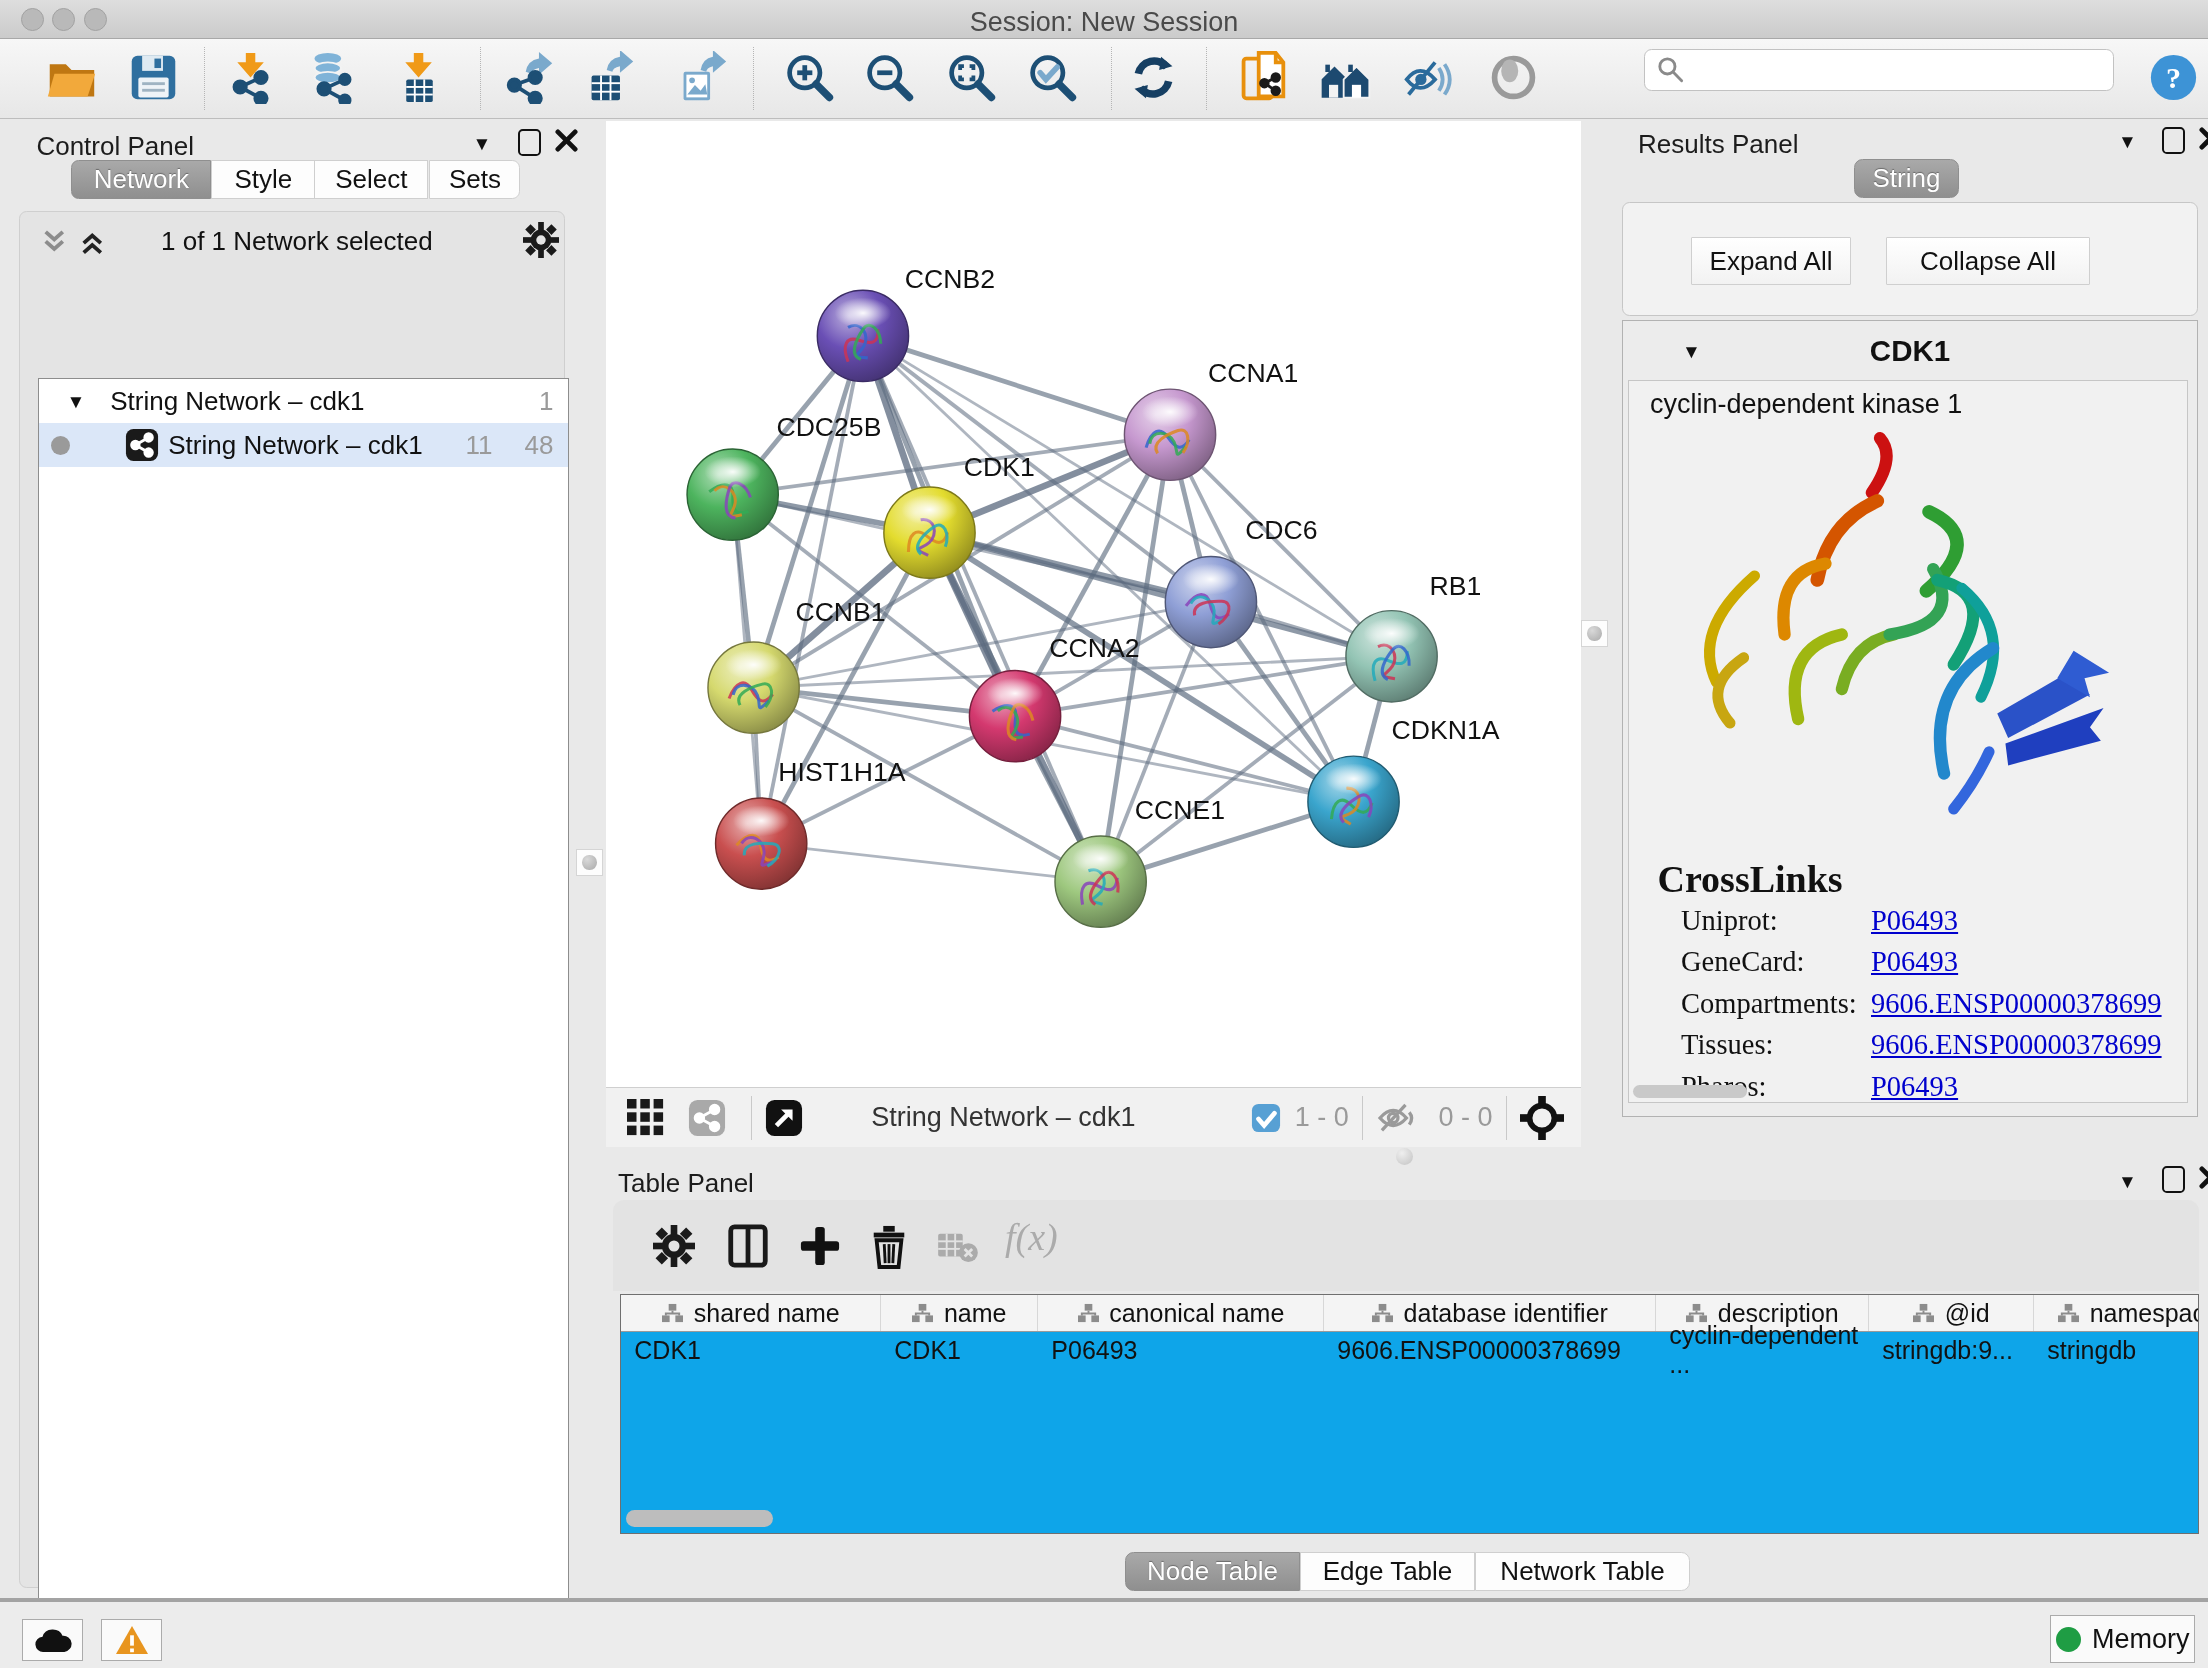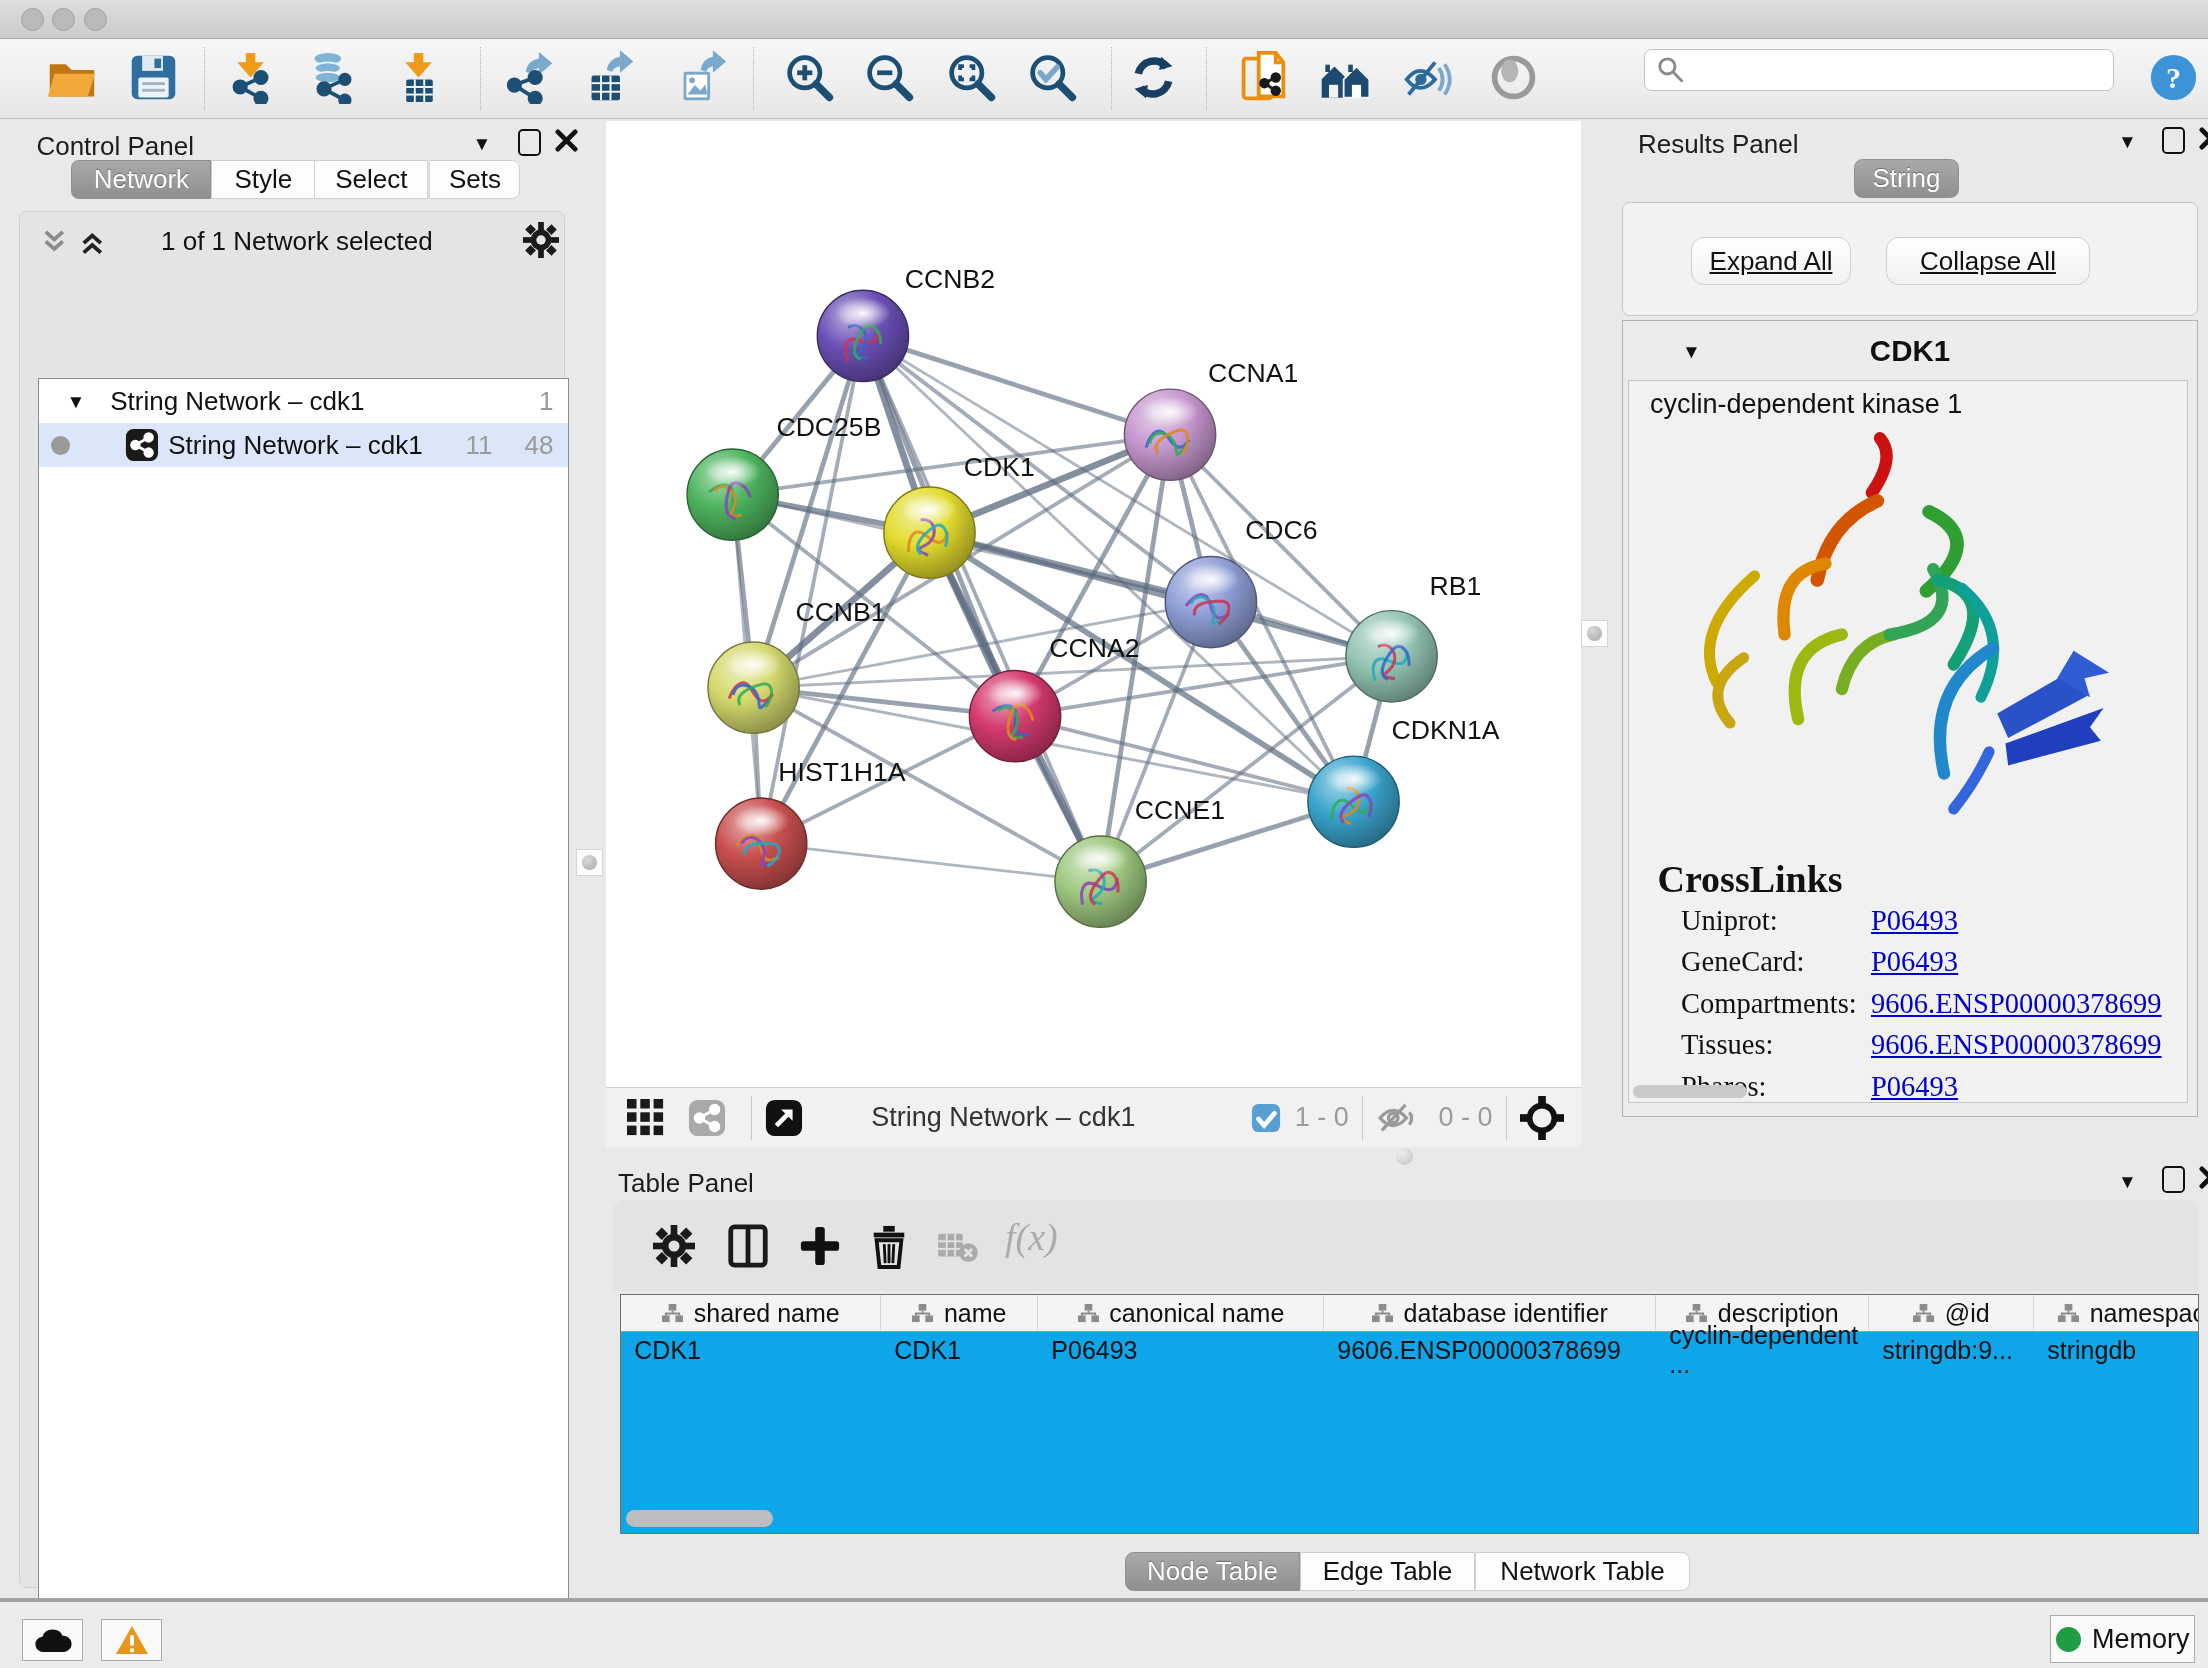--- a/index.html
+++ b/index.html
@@ -33,22 +33,22 @@
   .cp-row.sel{background:#dbe7f8;}
   .count{color:#9a9a9a;}
   
   .netcanvas{left:606px;top:121px;width:975px;height:966px;background:#fff;}
   .netfooter{left:606px;top:1087px;width:975px;height:59px;background:#f1f1f1;
      border-top:1px solid #cfcfcf;display:flex;align-items:center;}
   .nf-sep{width:0;height:44px;border-left:1px solid #c9c9c9;margin:0 13.3px;}
   .graytxt{color:#9a9a9a;font-size:27px;}
   
   .rp-outer{left:1622px;top:202px;width:574px;height:112px;background:#f2f2f2;border:1.9px solid #c6c6c6;border-radius:7.6px;}
-  .rp-btn{top:34px;height:46px;background:linear-gradient(#ffffff,#f2f2f2);border:1.9px solid #cfcfcf;border-radius:13px;
-     display:flex;align-items:center;justify-content:center;font-size:26px;color:#111;text-decoration:underline;}
+  .rp-btn{top:34px;height:46px;background:linear-gradient(#ffffff,#f2f2f2);border:1.9px solid #cfcfcf;border-radius:1px;
+     display:flex;align-items:center;justify-content:center;font-size:26px;color:#111;}
   .rp-main{left:1622px;top:320px;width:574px;height:795px;background:#ececec;border:1.9px solid #b2b2b2;}
   .rp-inner{left:1628px;top:380px;width:558px;height:721px;background:#f1f1f1;border:1px solid #c6c6c6;}
   .serif{font-family:"Liberation Serif",serif;}
   .xl-row{display:flex;font-size:28.5px;margin:9.5px 0 9.5px 52px;}
   .xl-label{width:190px;color:#111;}
   .xl-link{color:#0000cd;text-decoration:underline;}
   
   .tp-toolbar{left:613px;top:1200px;width:1586px;height:91px;background:#e3e3e3;border-radius:11.4px 11.4px 0 0;}
   .tbl{left:620px;top:1294px;width:1579px;height:240px;background:#0ea5e9;border:1.9px solid #6f6f6f;box-sizing:border-box;overflow:hidden;}
   .th-row{display:flex;height:36px;background:#f4f4f4;border-bottom:1.9px solid #9a9a9a;}
@@ -64,20 +64,21 @@
   .handle .dot{width:14.3px;height:14.3px;border-radius:50%;background:radial-gradient(circle at 35% 30%,#d9d9d9,#a9a9a9);}
   .fx{font-family:"Liberation Serif",serif;font-style:italic;font-size:38px;color:#ababab;}
 </style>
 </head>
 <body>
 
 <div class="abs titlebar">
   <div class="abs tl" style="left:21px"></div>
   <div class="abs tl" style="left:52px"></div>
   <div class="abs tl" style="left:84px"></div>
+  <div class="abs wintitle">Session: New Session</div>
 </div>
 
 <div class="abs toolbar">
   <div class="abs tbtn" style="left:44px">
     <svg width="53" height="53" viewBox="0 0 56 56">
       <path d="M5 14 h17 l6 6 h24 v28 H5z" fill="#bf7712"></path>
       <path d="M10 24 h43 l-8 24 H3z" fill="#f2a93b"></path>
     </svg>
   </div>
   <div class="abs tbtn" style="left:126px">

